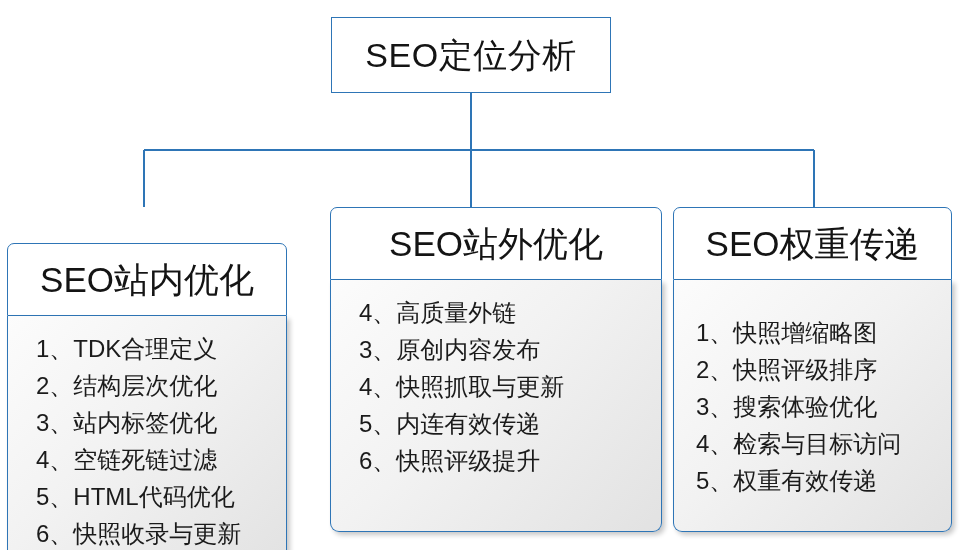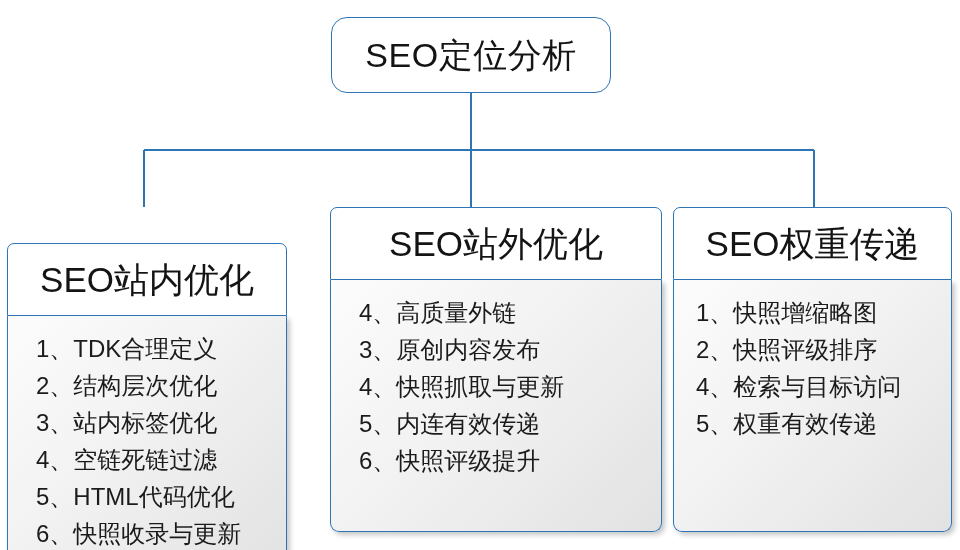--- a/index.html
+++ b/index.html
@@ -29,21 +29,21 @@
   }
 
   
   .root-box {
     position: absolute;
     left: 331px;
     top: 17px;
     width: 280px;
     height: 76px;
     border: 1.4px solid #2E75B6;
-    border-radius: 16px;
+    border-radius: 0;
     background: #ffffff;
     display: flex;
     align-items: center;
     justify-content: center;
   }
   .root-title {
     font-size: 34px;
     color: #141414;
     letter-spacing: 0.5px;
     line-height: 1;
@@ -93,21 +93,21 @@
     list-style: none;
     padding-left: 28px;
     width: 100%;
   }
   .list-item {
     font-size: 24px;
     color: #1b1b1b;
     line-height: 37px;
     white-space: nowrap;
   }
-  .col-3 .item-list { padding-left: 22px; }
+  .col-3 .item-list { padding-left: 22px; margin-top: 20px; }
 </style>
 </head>
 <body>
 
 <div id="diagram">
 
   <svg id="connectors" viewBox="0 0 960 550" xmlns="http://www.w3.org/2000/svg">
     <g stroke="#2E75B6" stroke-width="1.6" fill="none" shape-rendering="crispEdges">
 
       <line x1="471" y1="93" x2="471" y2="150"></line>
@@ -158,19 +158,20 @@
   </div>
 
   <div class="column col-3">
     <div class="col-header">
       <span class="col-header-title">SEO权重传递</span>
     </div>
     <div class="col-body">
       <ul class="item-list">
         <li class="list-item">1、快照增缩略图</li>
         <li class="list-item">2、快照评级排序</li>
+        <li class="list-item">3、搜索体验优化</li>
         <li class="list-item">4、检索与目标访问</li>
         <li class="list-item">5、权重有效传递</li>
       </ul>
     </div>
   </div>
 
 </div>
 
 </body></html>

